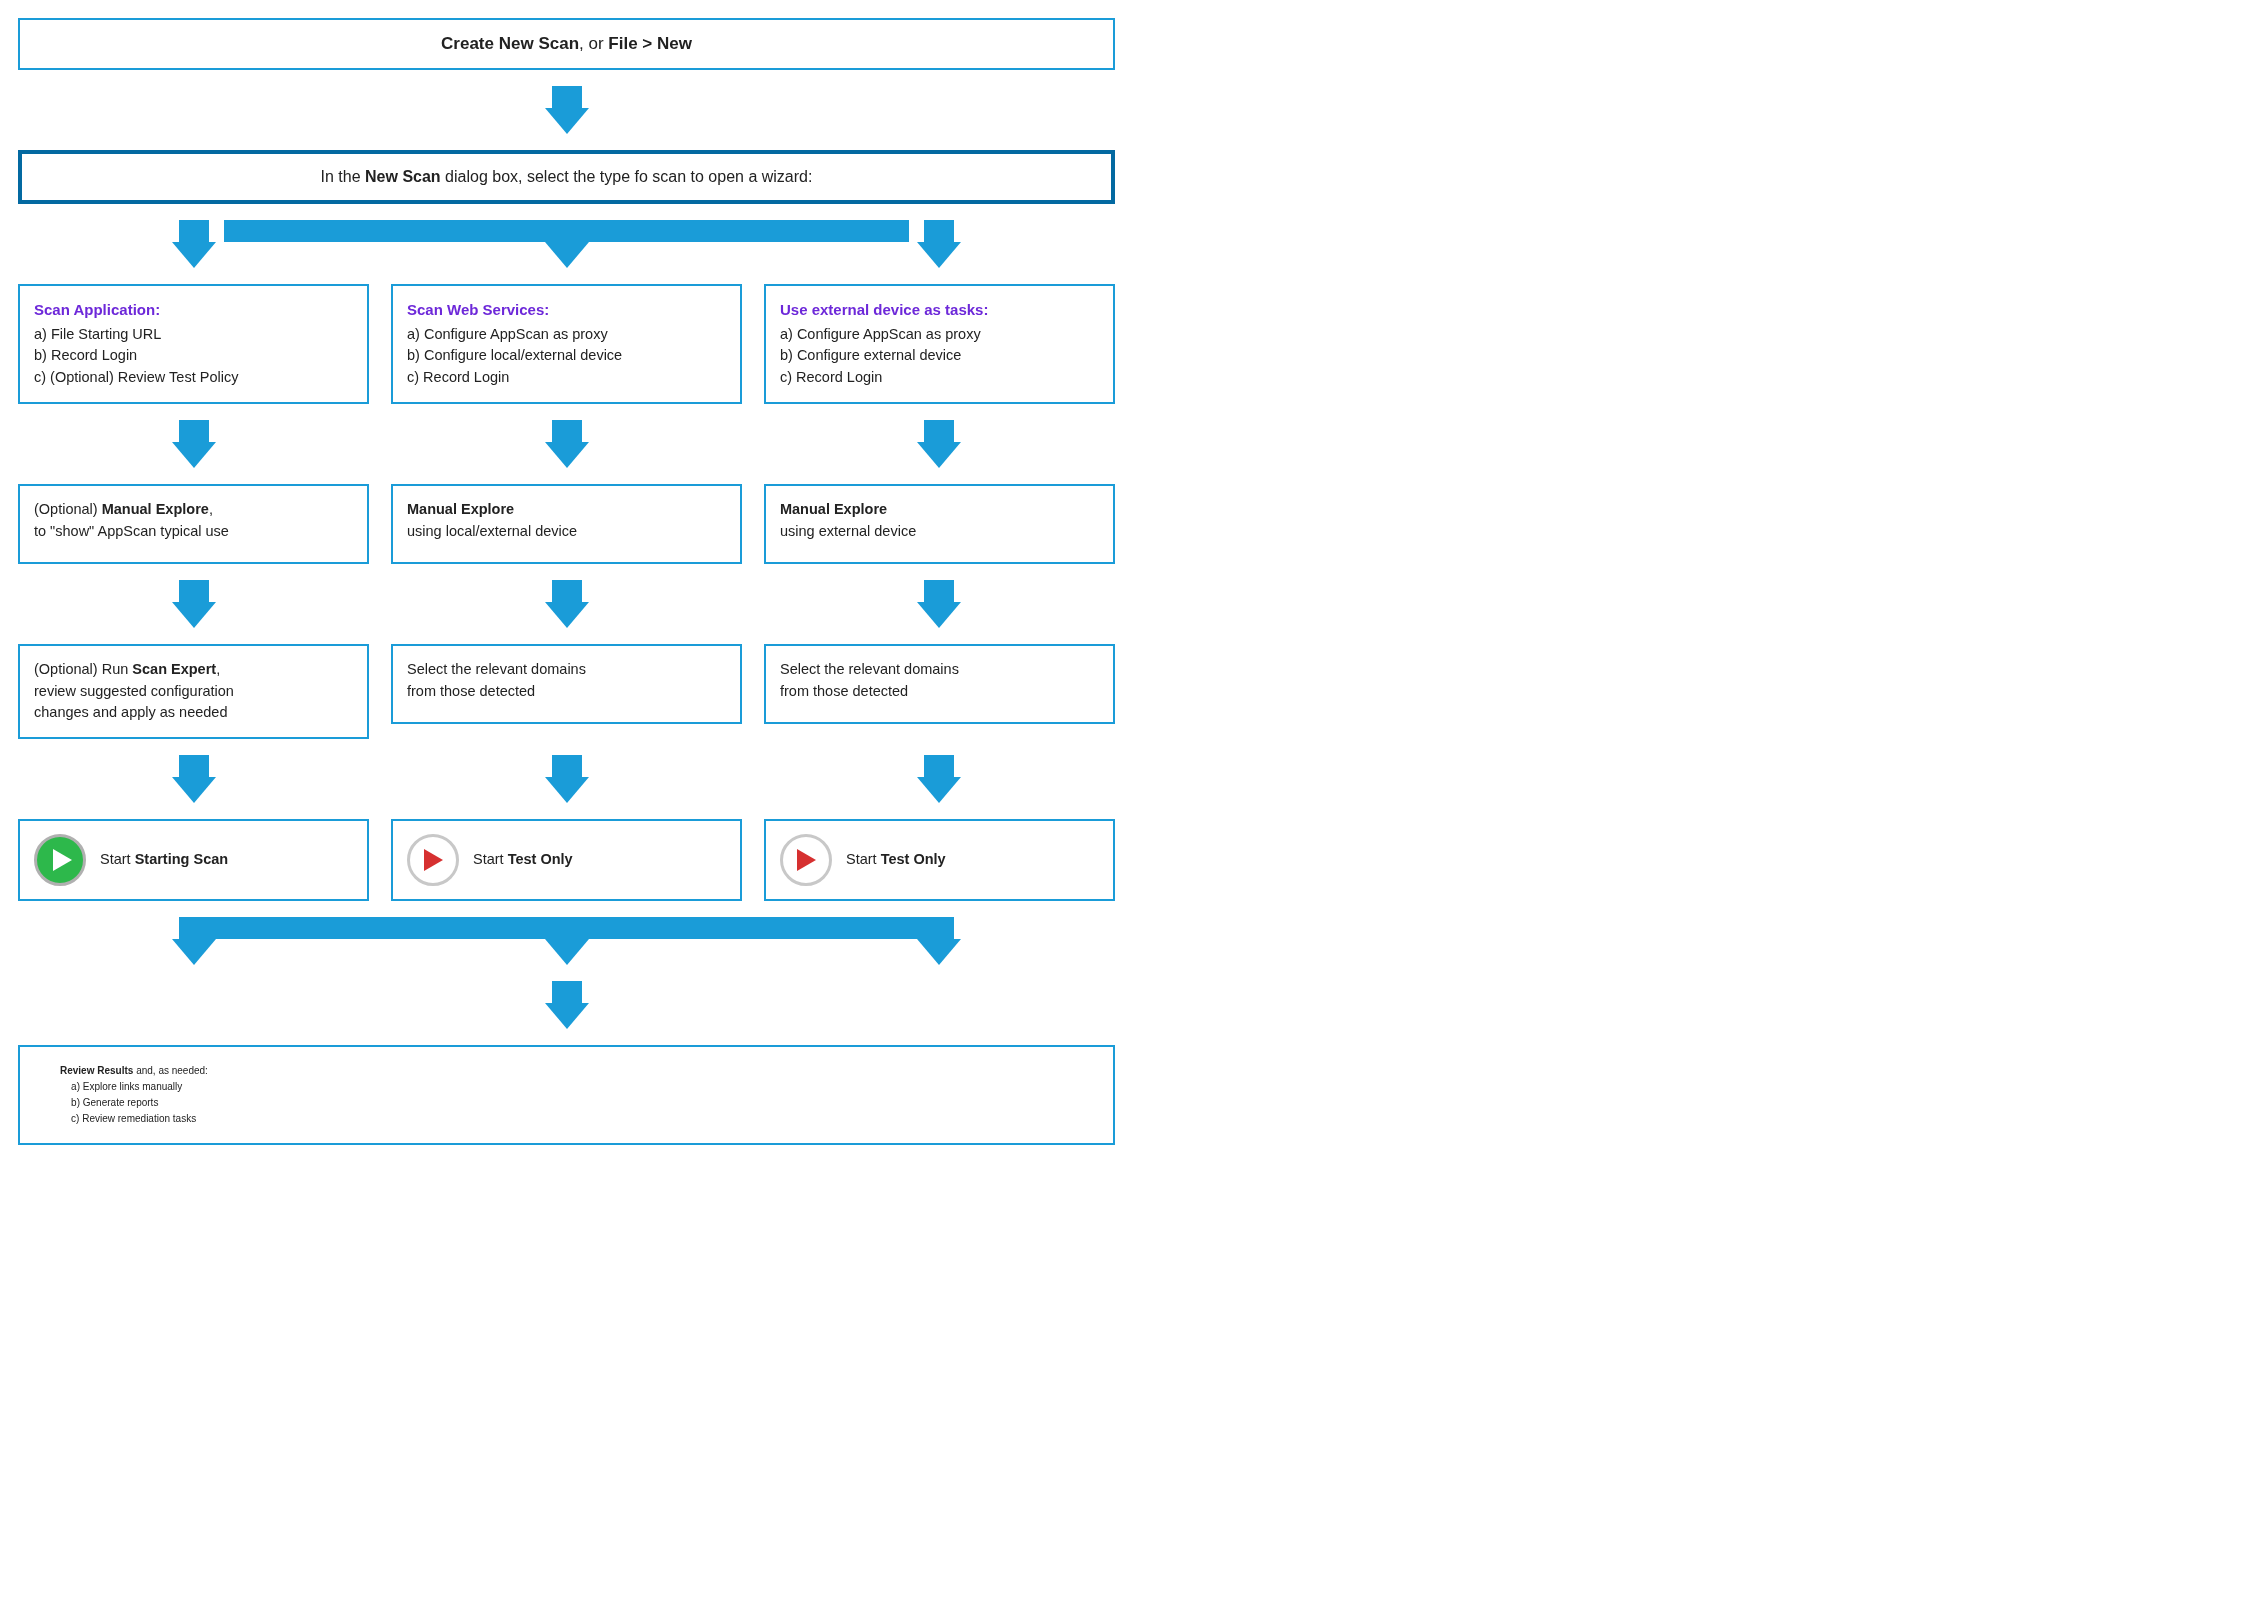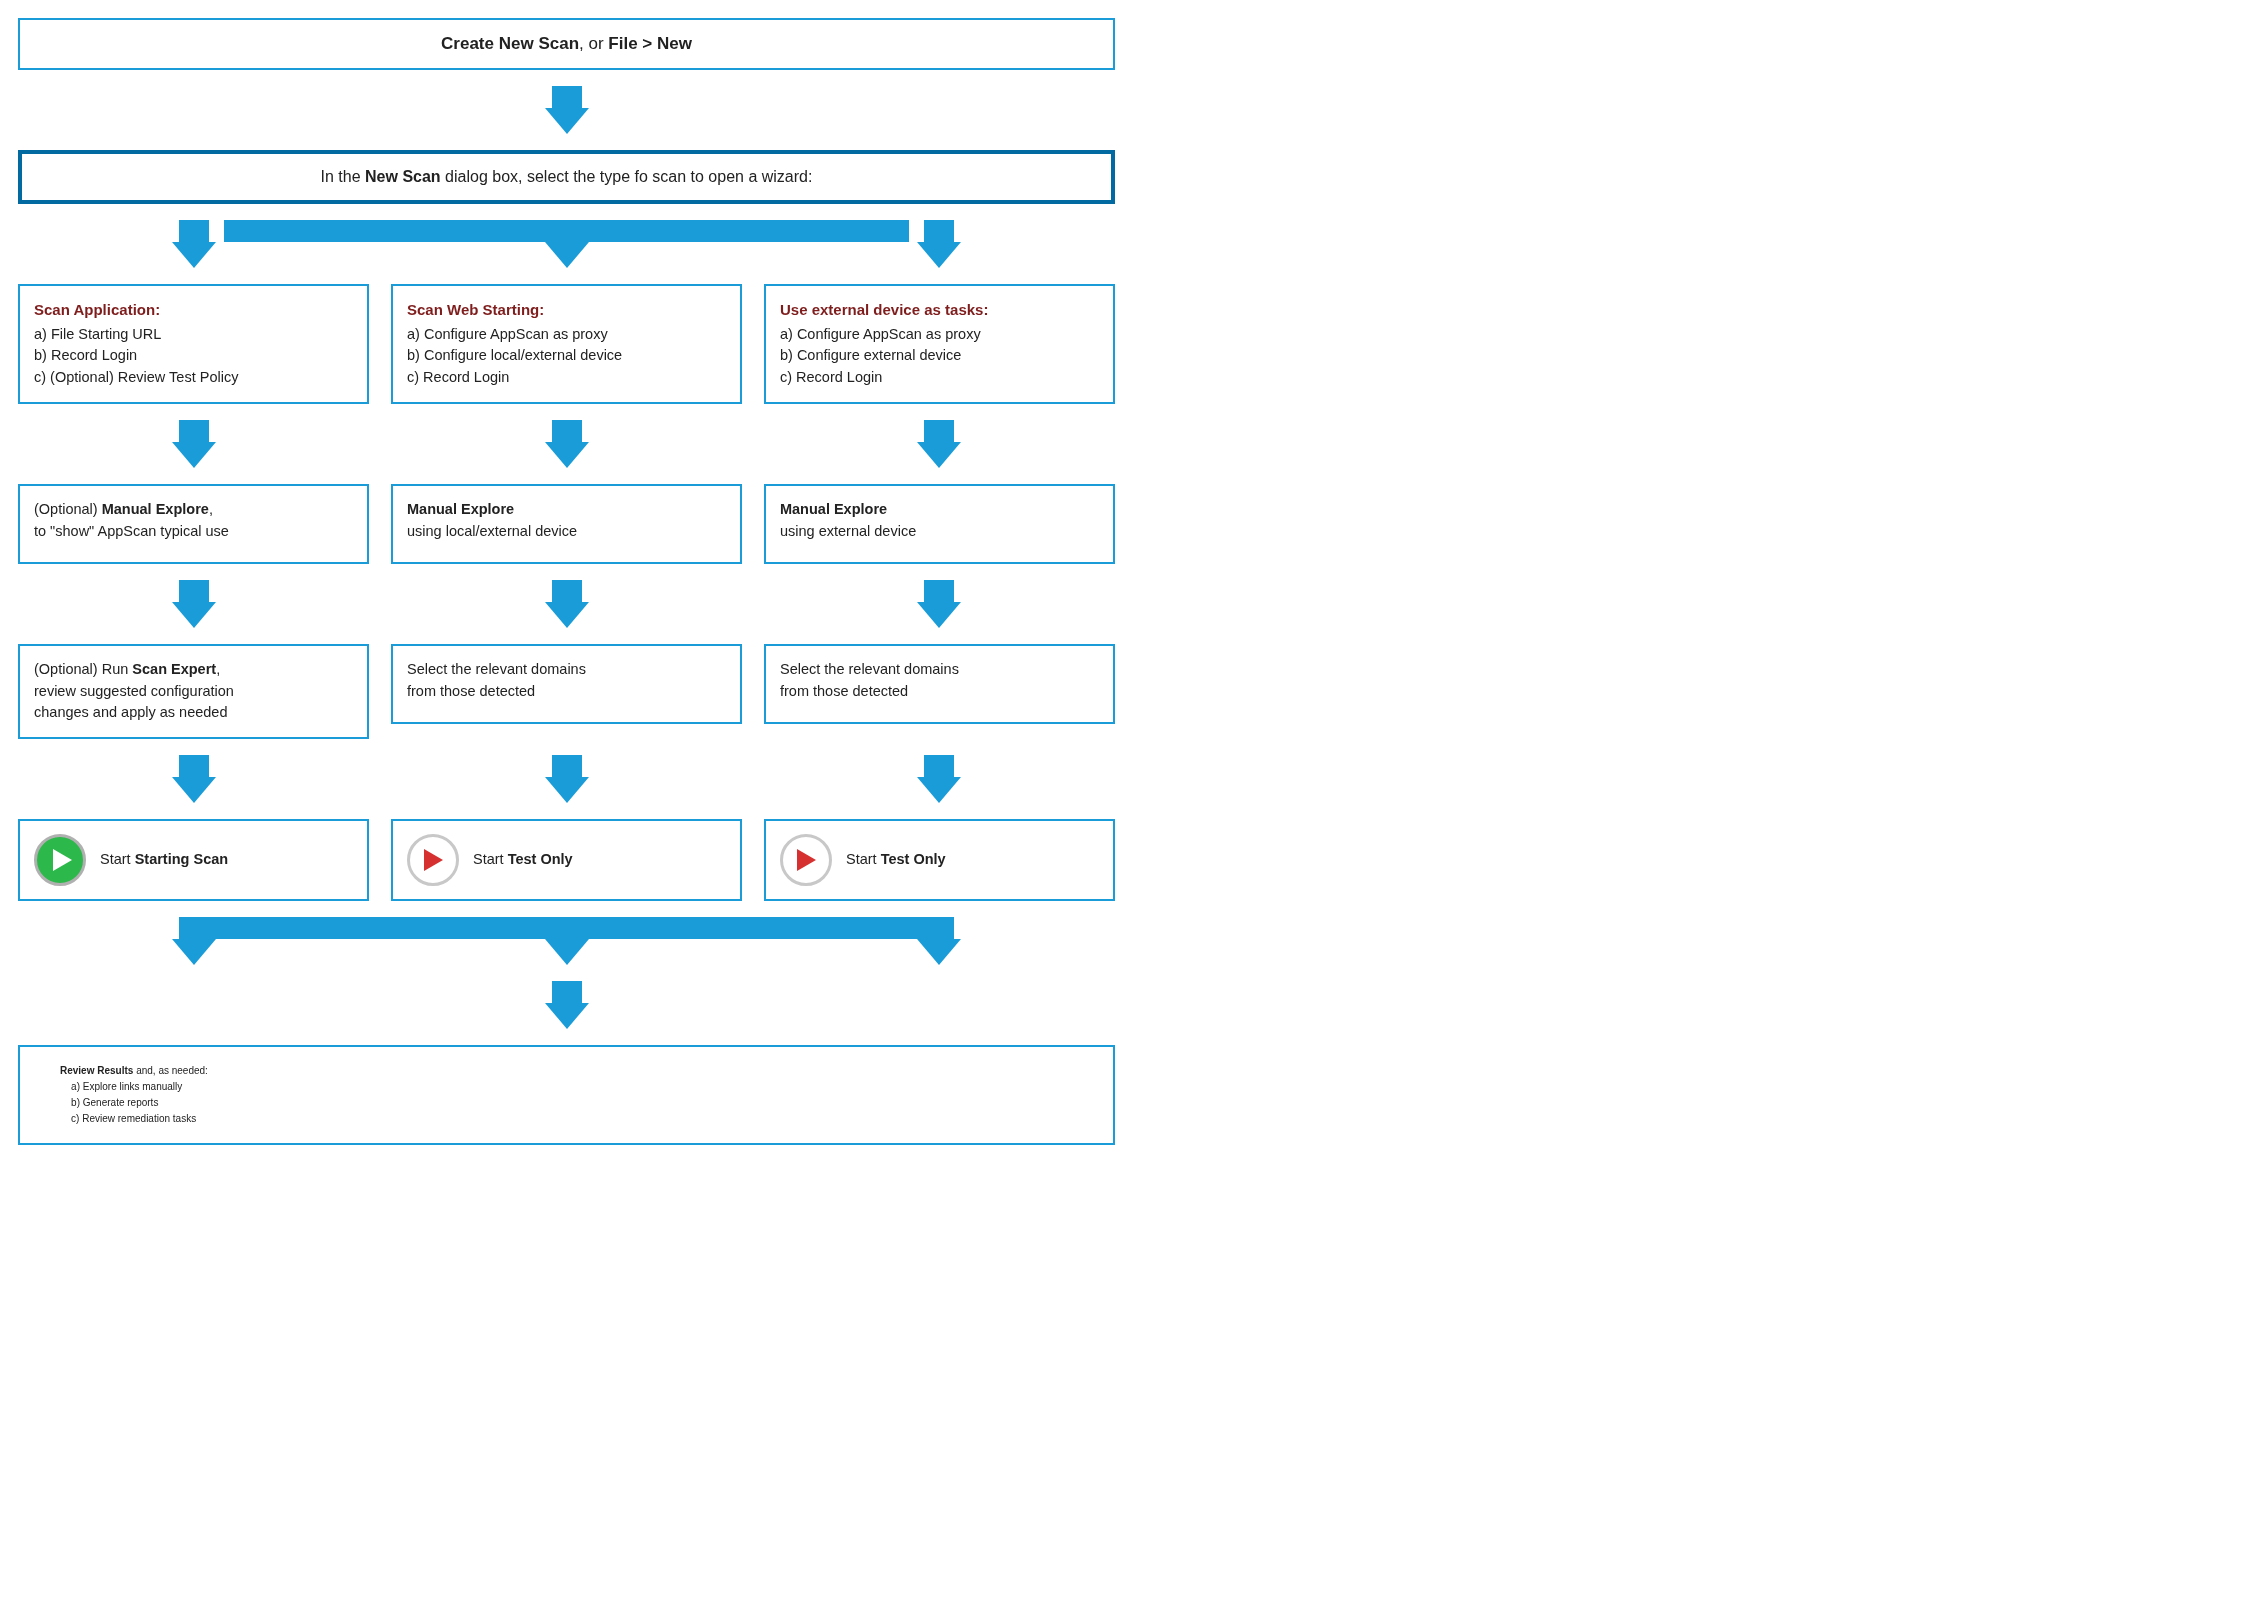--- a/index.html
+++ b/index.html
@@ -67,21 +67,21 @@
     }
     .col-box {
       border: 2px solid #1a9cd8;
       padding: 13px 14px;
       width: 100%;
       min-height: 80px;
       font-size: 14.5px;
       line-height: 1.5;
     }
     .col-box .blue-header {
-      color: #7f1d1d;
+      color: #6d28d9;
       font-weight: bold;
       font-size: 15px;
       margin-bottom: 2px;
     }
     
     .play-icon-green {
       width: 52px; height: 52px;
       border-radius: 50%;
       background: #2db84b;
       border: 3px solid #b0b0b0;
@@ -205,21 +205,21 @@
       <div class="col-box">
         <div class="blue-header">Scan Application:</div>
         <div>a) File Starting URL</div>
         <div>b) Record Login</div>
         <div>c) (Optional) Review Test Policy</div>
       </div>
     </div>
 
     <div class="col">
       <div class="col-box">
-        <div class="blue-header">Scan Web Starting:</div>
+        <div class="blue-header">Scan Web Services:</div>
         <div>a) Configure AppScan as proxy</div>
         <div>b) Configure local/external device</div>
         <div>c) Record Login</div>
       </div>
     </div>
 
     <div class="col">
       <div class="col-box">
         <div class="blue-header">Use external device as tasks:</div>
         <div>a) Configure AppScan as proxy</div>

